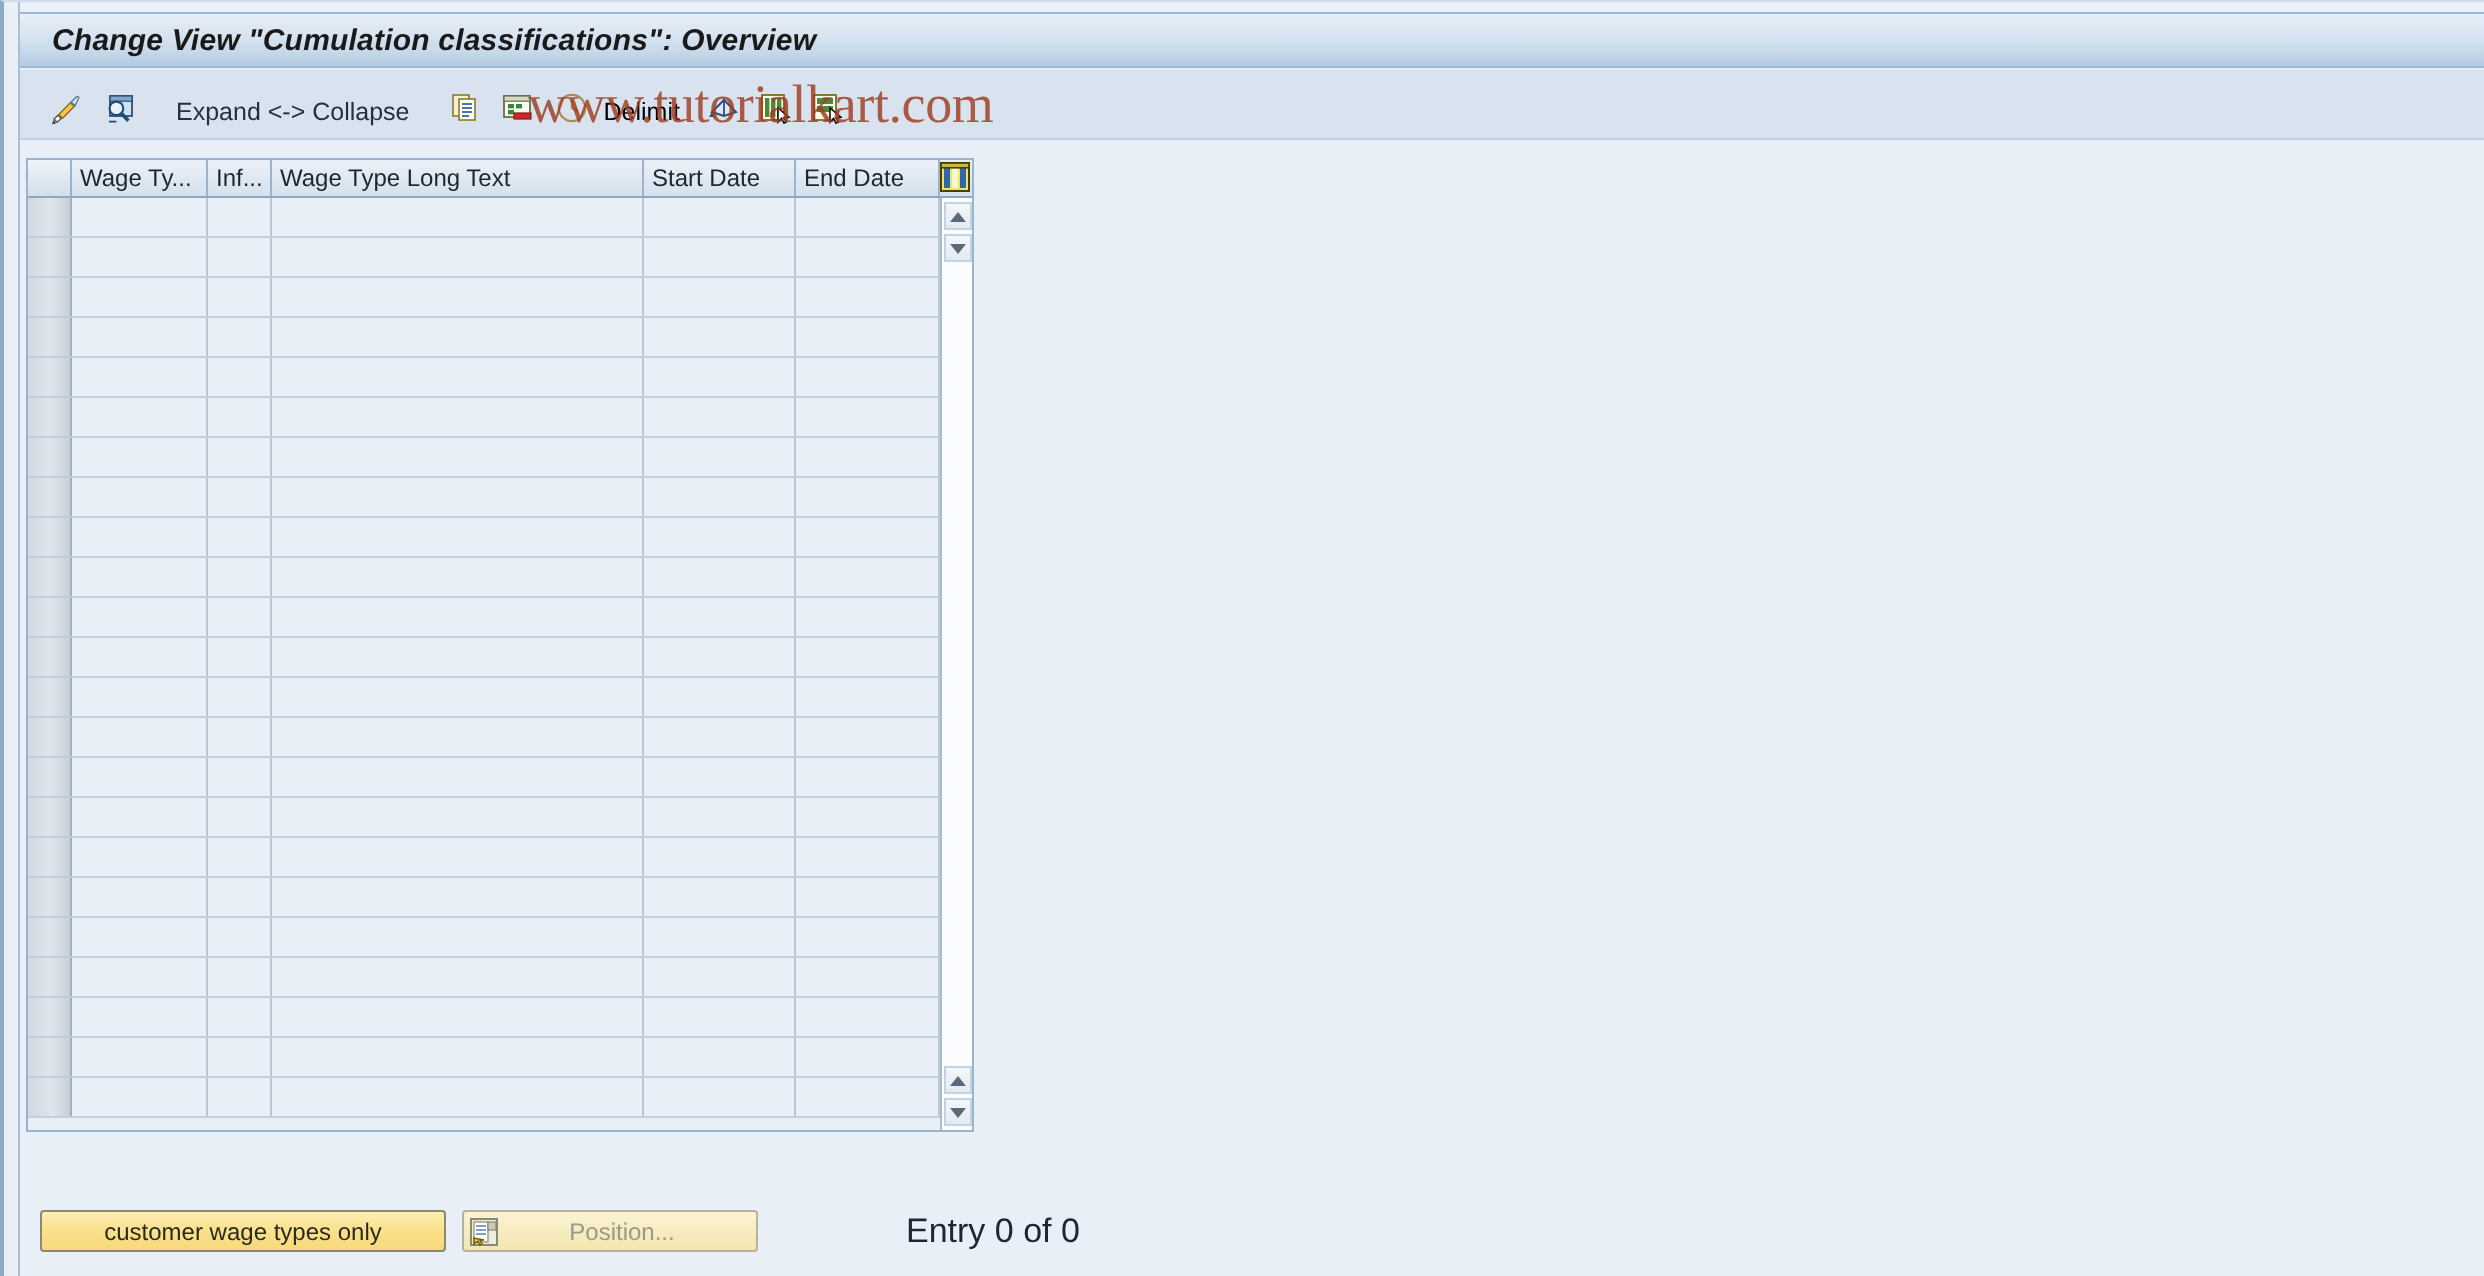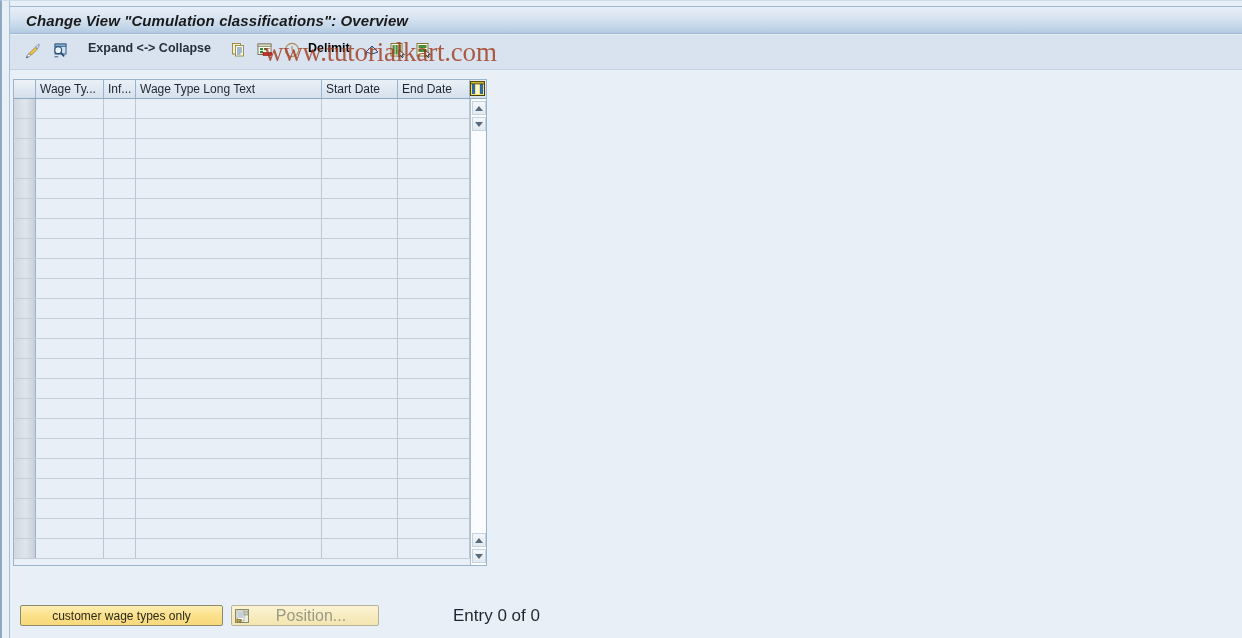--- a/index.html
+++ b/index.html
@@ -69,28 +69,27 @@
     height: 35px;
     background: #d8e3ef;
     border-bottom: 1px solid #c2d2e2;
     box-sizing: border-box;
     display: flex;
     align-items: center;
     padding-left: 13px;
   }
   .tb-btn {
     display: inline-flex;
-    align-items: flex-start;
+    align-items: flex-end;
     justify-content: center;
     height: 22px;
     margin-right: 4px;
     background: transparent;
     border: 1px solid transparent;
     cursor: default;
-    font-weight: bold;
   }
   .tb-ico { width: 20px; height: 18px; display: block; }
   .tb-text {
     font-size: 12.5px;
     color: #25303c;
     padding: 0 6px;
     white-space: nowrap;
   }
   #tb-expand-collapse { margin-left: 6px; margin-right: 10px; }
   #tb-delimit { margin-left: 1px; }
@@ -284,21 +283,21 @@
     position: relative;
   }
   #btn-position .pos-ico {
     width: 16px; height: 16px;
     margin-left: 2px;
     flex: 0 0 auto;
   }
   #btn-position .pos-label {
     flex: 1 1 auto;
     text-align: center;
-    font-size: 16px;
+    font-size: 12px;
     color: #9a9a88;
     padding-right: 6px;
     white-space: nowrap;
   }
   #entry-count {
     margin-left: 74px;
     font-size: 17px;
     color: #1d2733;
     line-height: 21px;
     white-space: nowrap;

